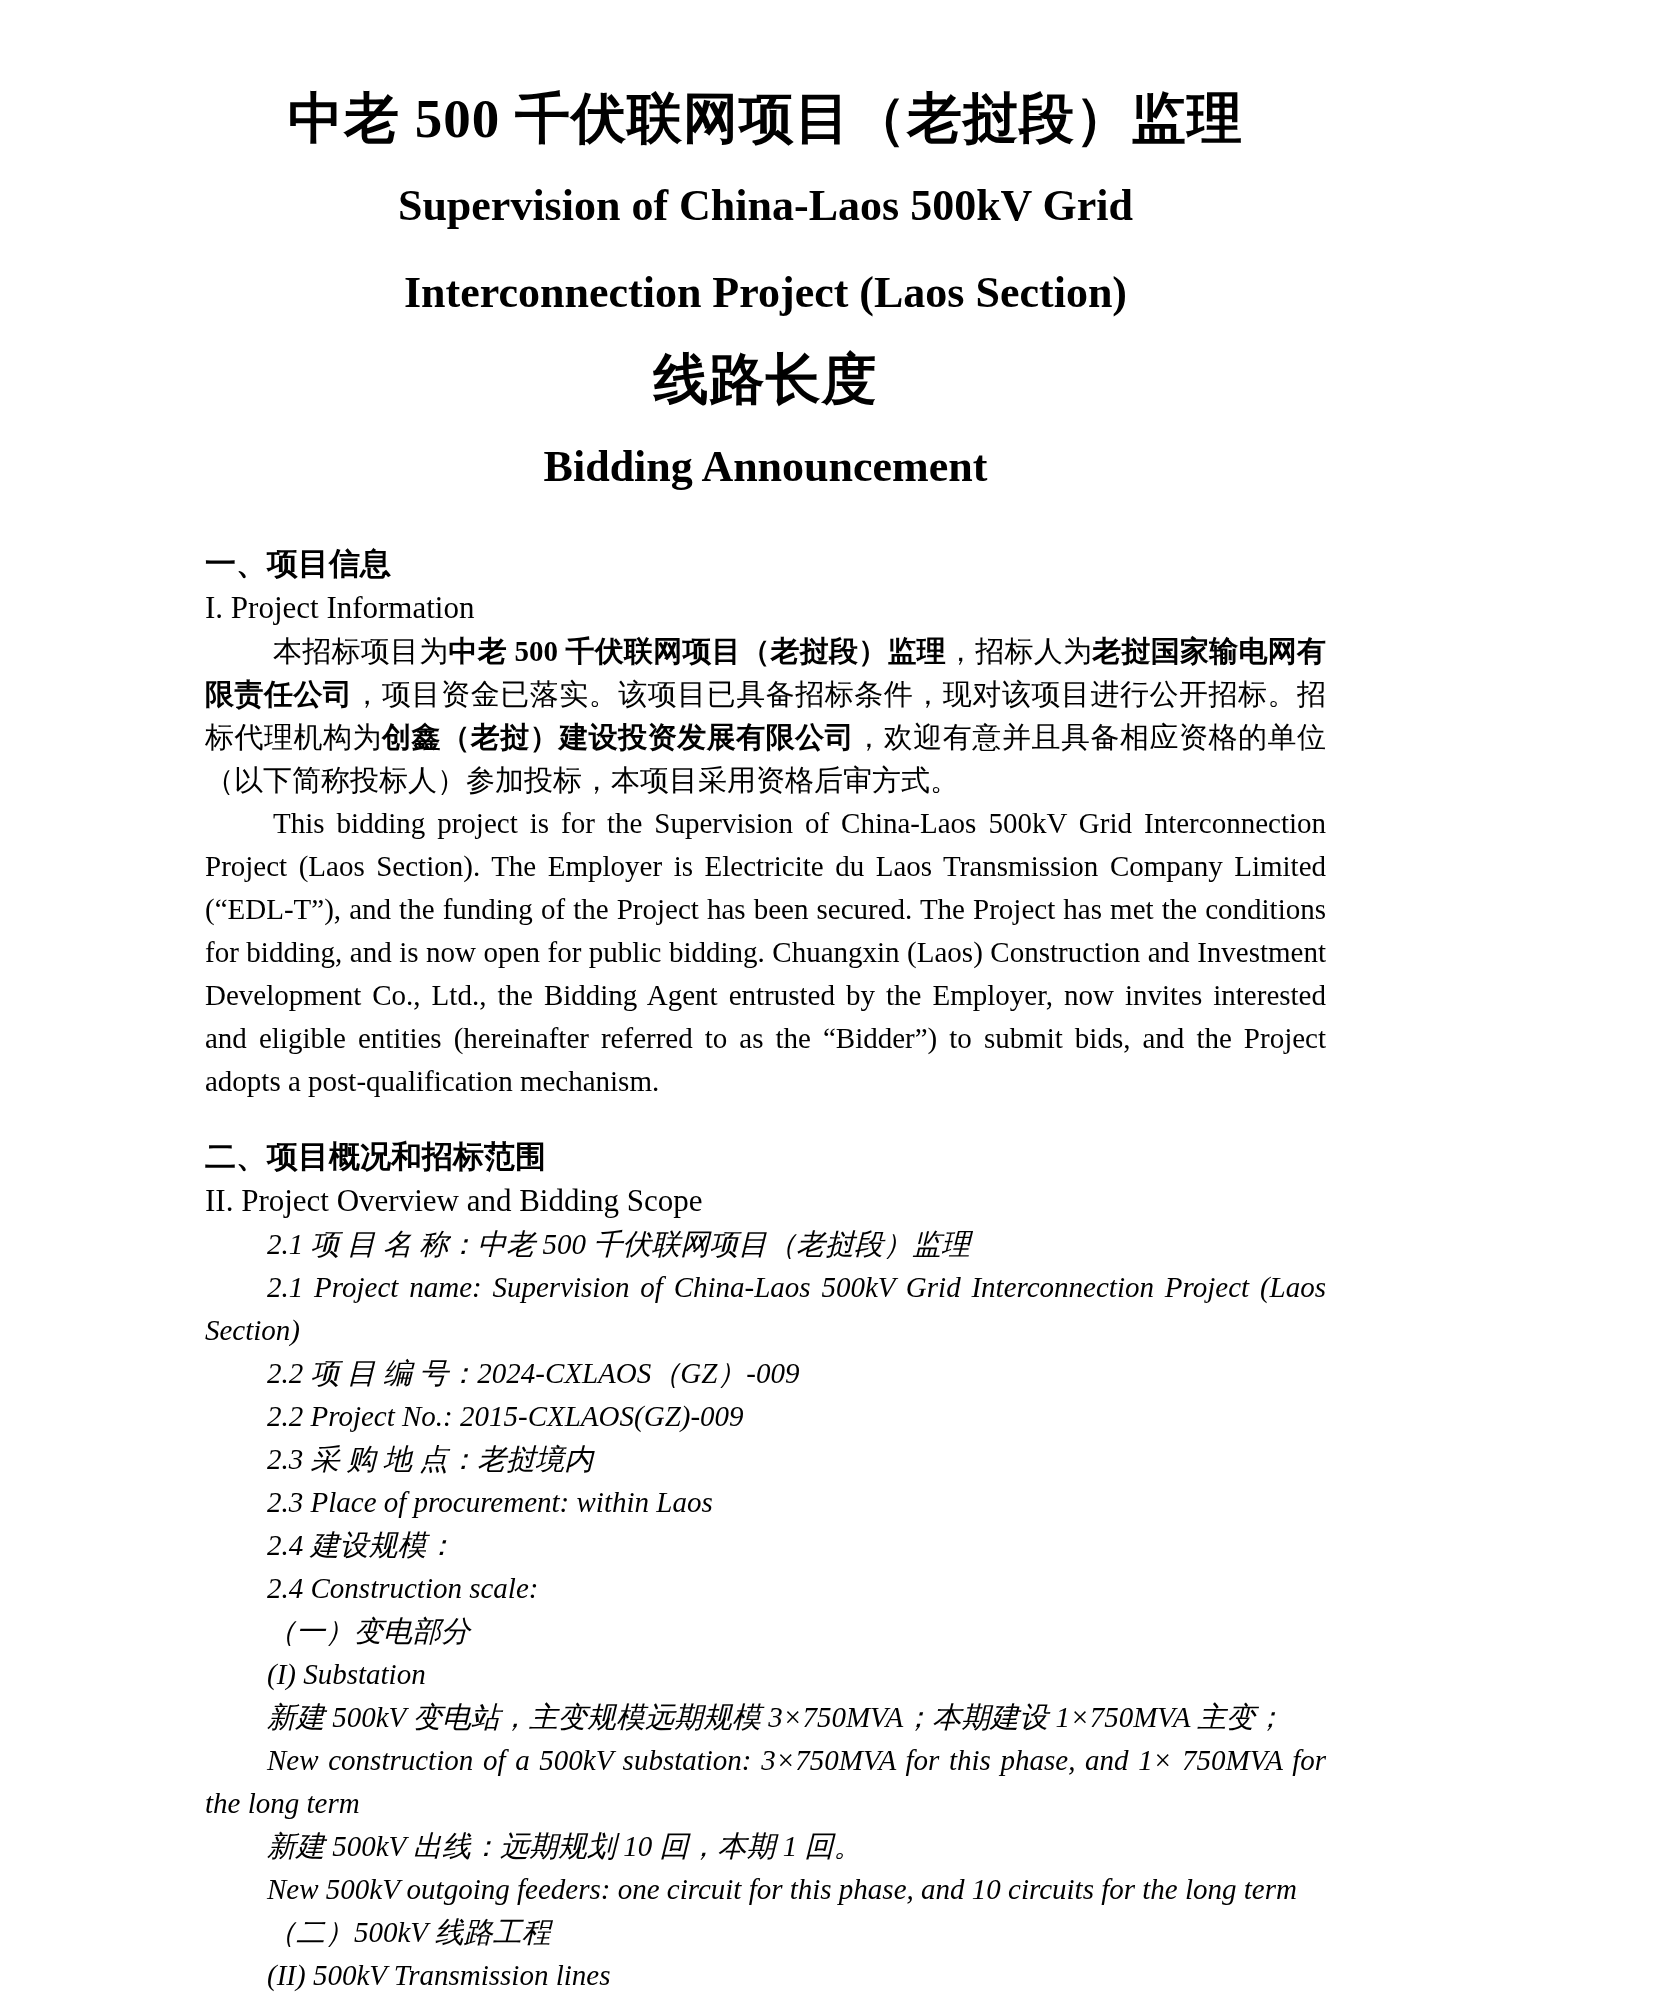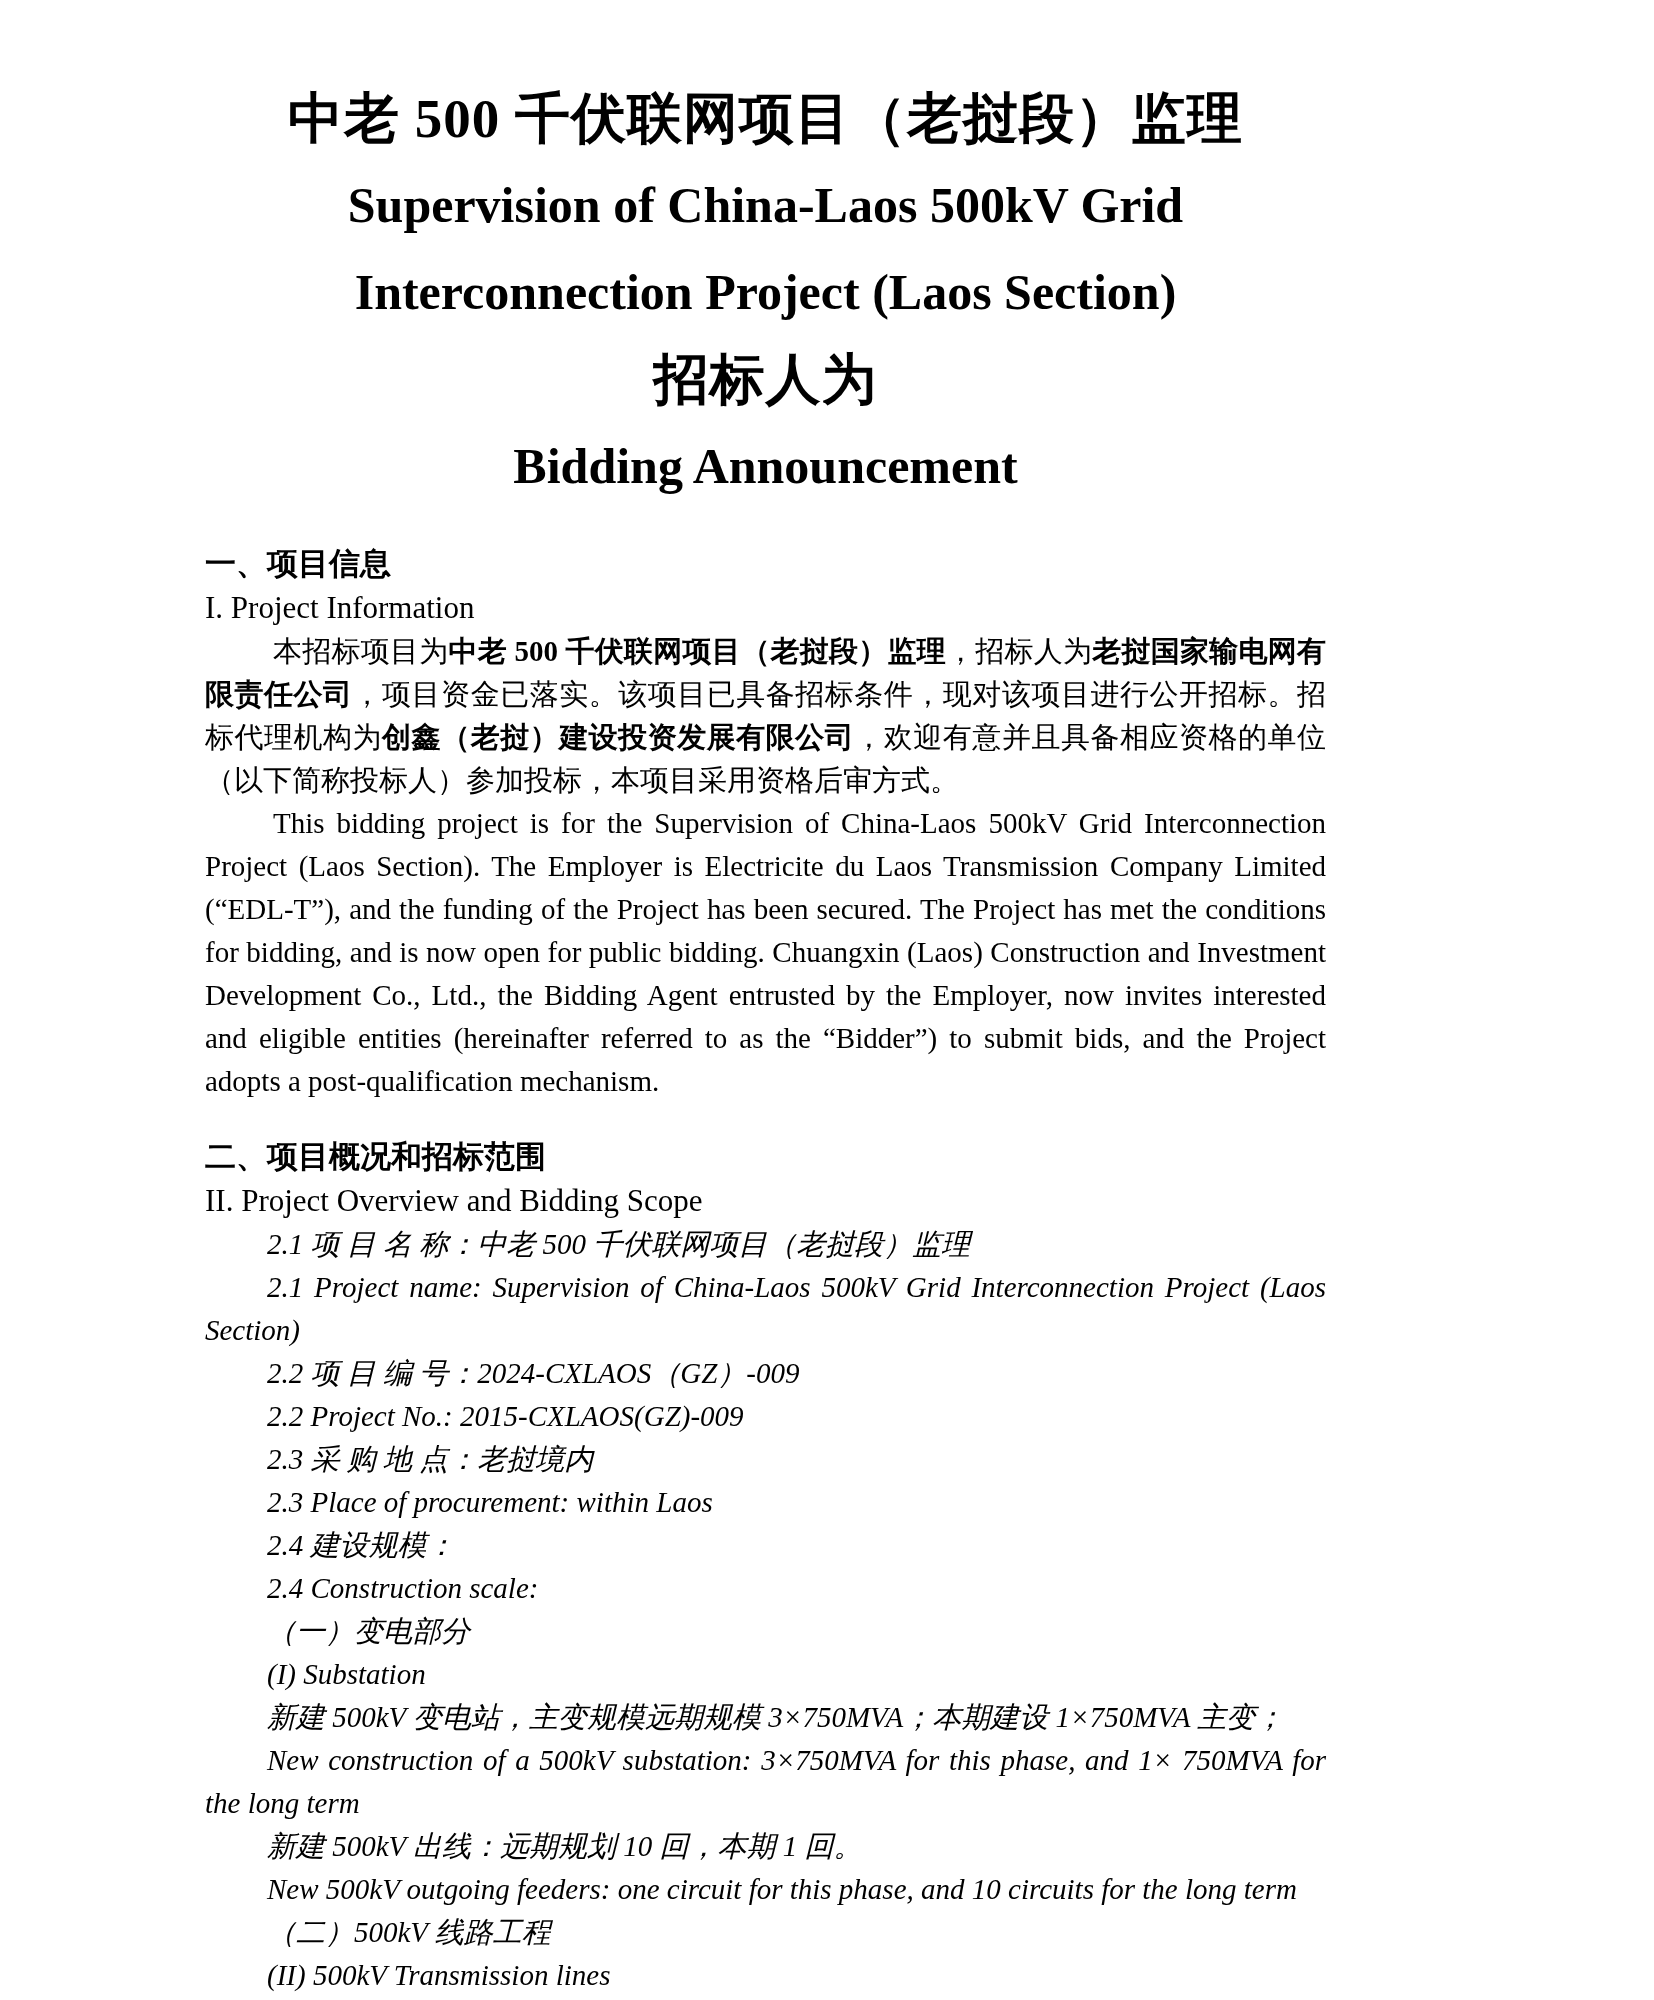--- a/index.html
+++ b/index.html
@@ -20,21 +20,21 @@
     width: 1526px;
     height: 2000px;
     padding: 75px 200px 0 205px;
     background: #ffffff;
   }
   p { margin: 0; padding: 0; }
 
   
   .title-block { text-align: center; font-weight: bold; }
   .t-zh  { font-size: 55px; line-height: 87px; letter-spacing: 1px; }
-  .t-en  { font-size: 50px; line-height: 87px; }
+  .t-en  { font-size: 44px; line-height: 87px; }
 
   
   .h-zh {
     font-size: 31px;
     font-weight: bold;
     line-height: 44px;
     font-family: "Liberation Sans", "DejaVu Sans", sans-serif;
     margin-top: 32px;
   }
   .h-en {
@@ -63,21 +63,21 @@
 </style>
 </head>
 <body>
 
 <div class="page">
 
   <div class="title-block">
     <p class="t-zh">中老 500 千伏联网项目（老挝段）监理</p>
     <p class="t-en">Supervision of China-Laos 500kV Grid</p>
     <p class="t-en">Interconnection Project (Laos Section)</p>
-    <p class="t-zh">招标人为</p>
+    <p class="t-zh">线路长度</p>
     <p class="t-en">Bidding Announcement</p>
   </div>
 
   <p class="h-zh">一、项目信息</p>
   <p class="h-en">I. Project Information</p>
 
   <p class="para"><span>本招标项目为</span><span class="b">中老 500 千伏联网项目（老挝段）监理</span><span>，招标人为</span><span class="b">老挝国家输电网有限责任公司</span><span>，项目资金已落实。该项目已具备招标条件，现对该项目进行公开招标。招标代理机构为</span><span class="b">创鑫（老挝）建设投资发展有限公司</span><span>，欢迎有意并且具备相应资格的单位（以下简称投标人）参加投标，本项目采用资格后审方式。</span></p>
 
   <p class="para">This bidding project is for the Supervision of China-Laos 500kV Grid Interconnection Project (Laos Section). The Employer is Electricite du Laos Transmission Company Limited (“EDL-T”), and the funding of the Project has been secured. The Project has met the conditions for bidding, and is now open for public bidding. Chuangxin (Laos) Construction and Investment Development Co., Ltd., the Bidding Agent entrusted by the Employer, now invites interested and eligible entities (hereinafter referred to as the “Bidder”) to submit bids, and the Project adopts a post-qualification mechanism.</p>
 

